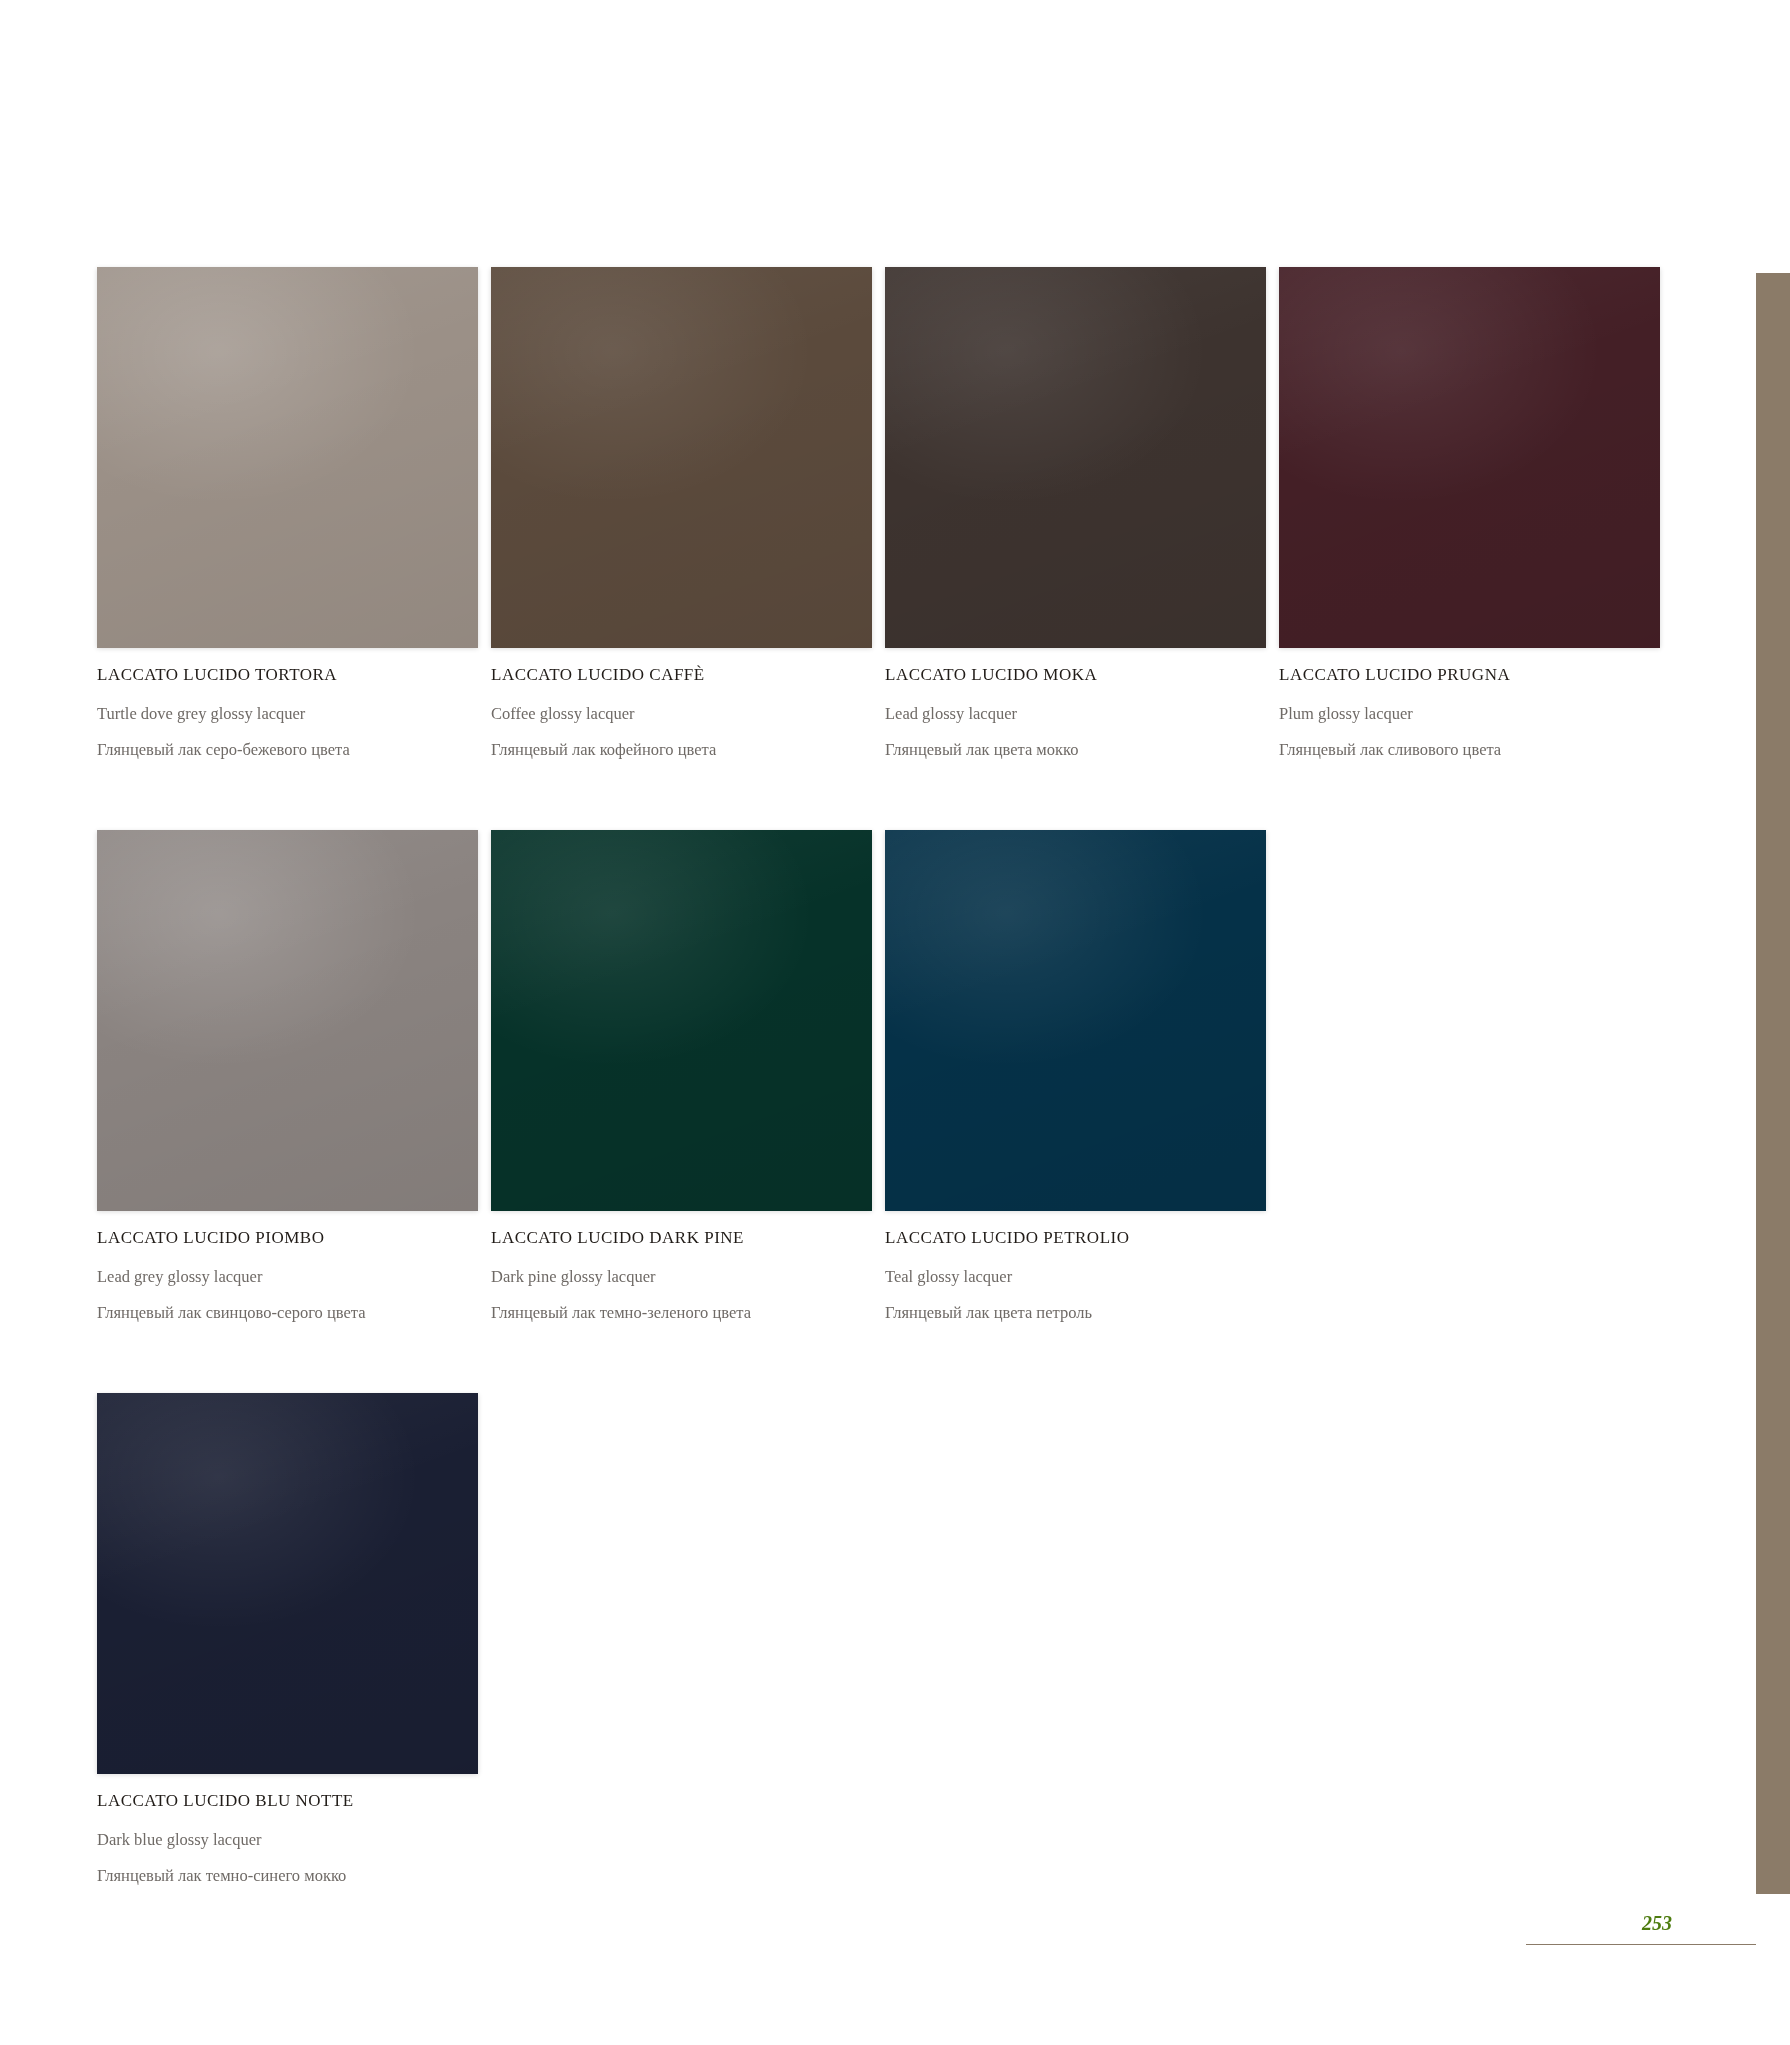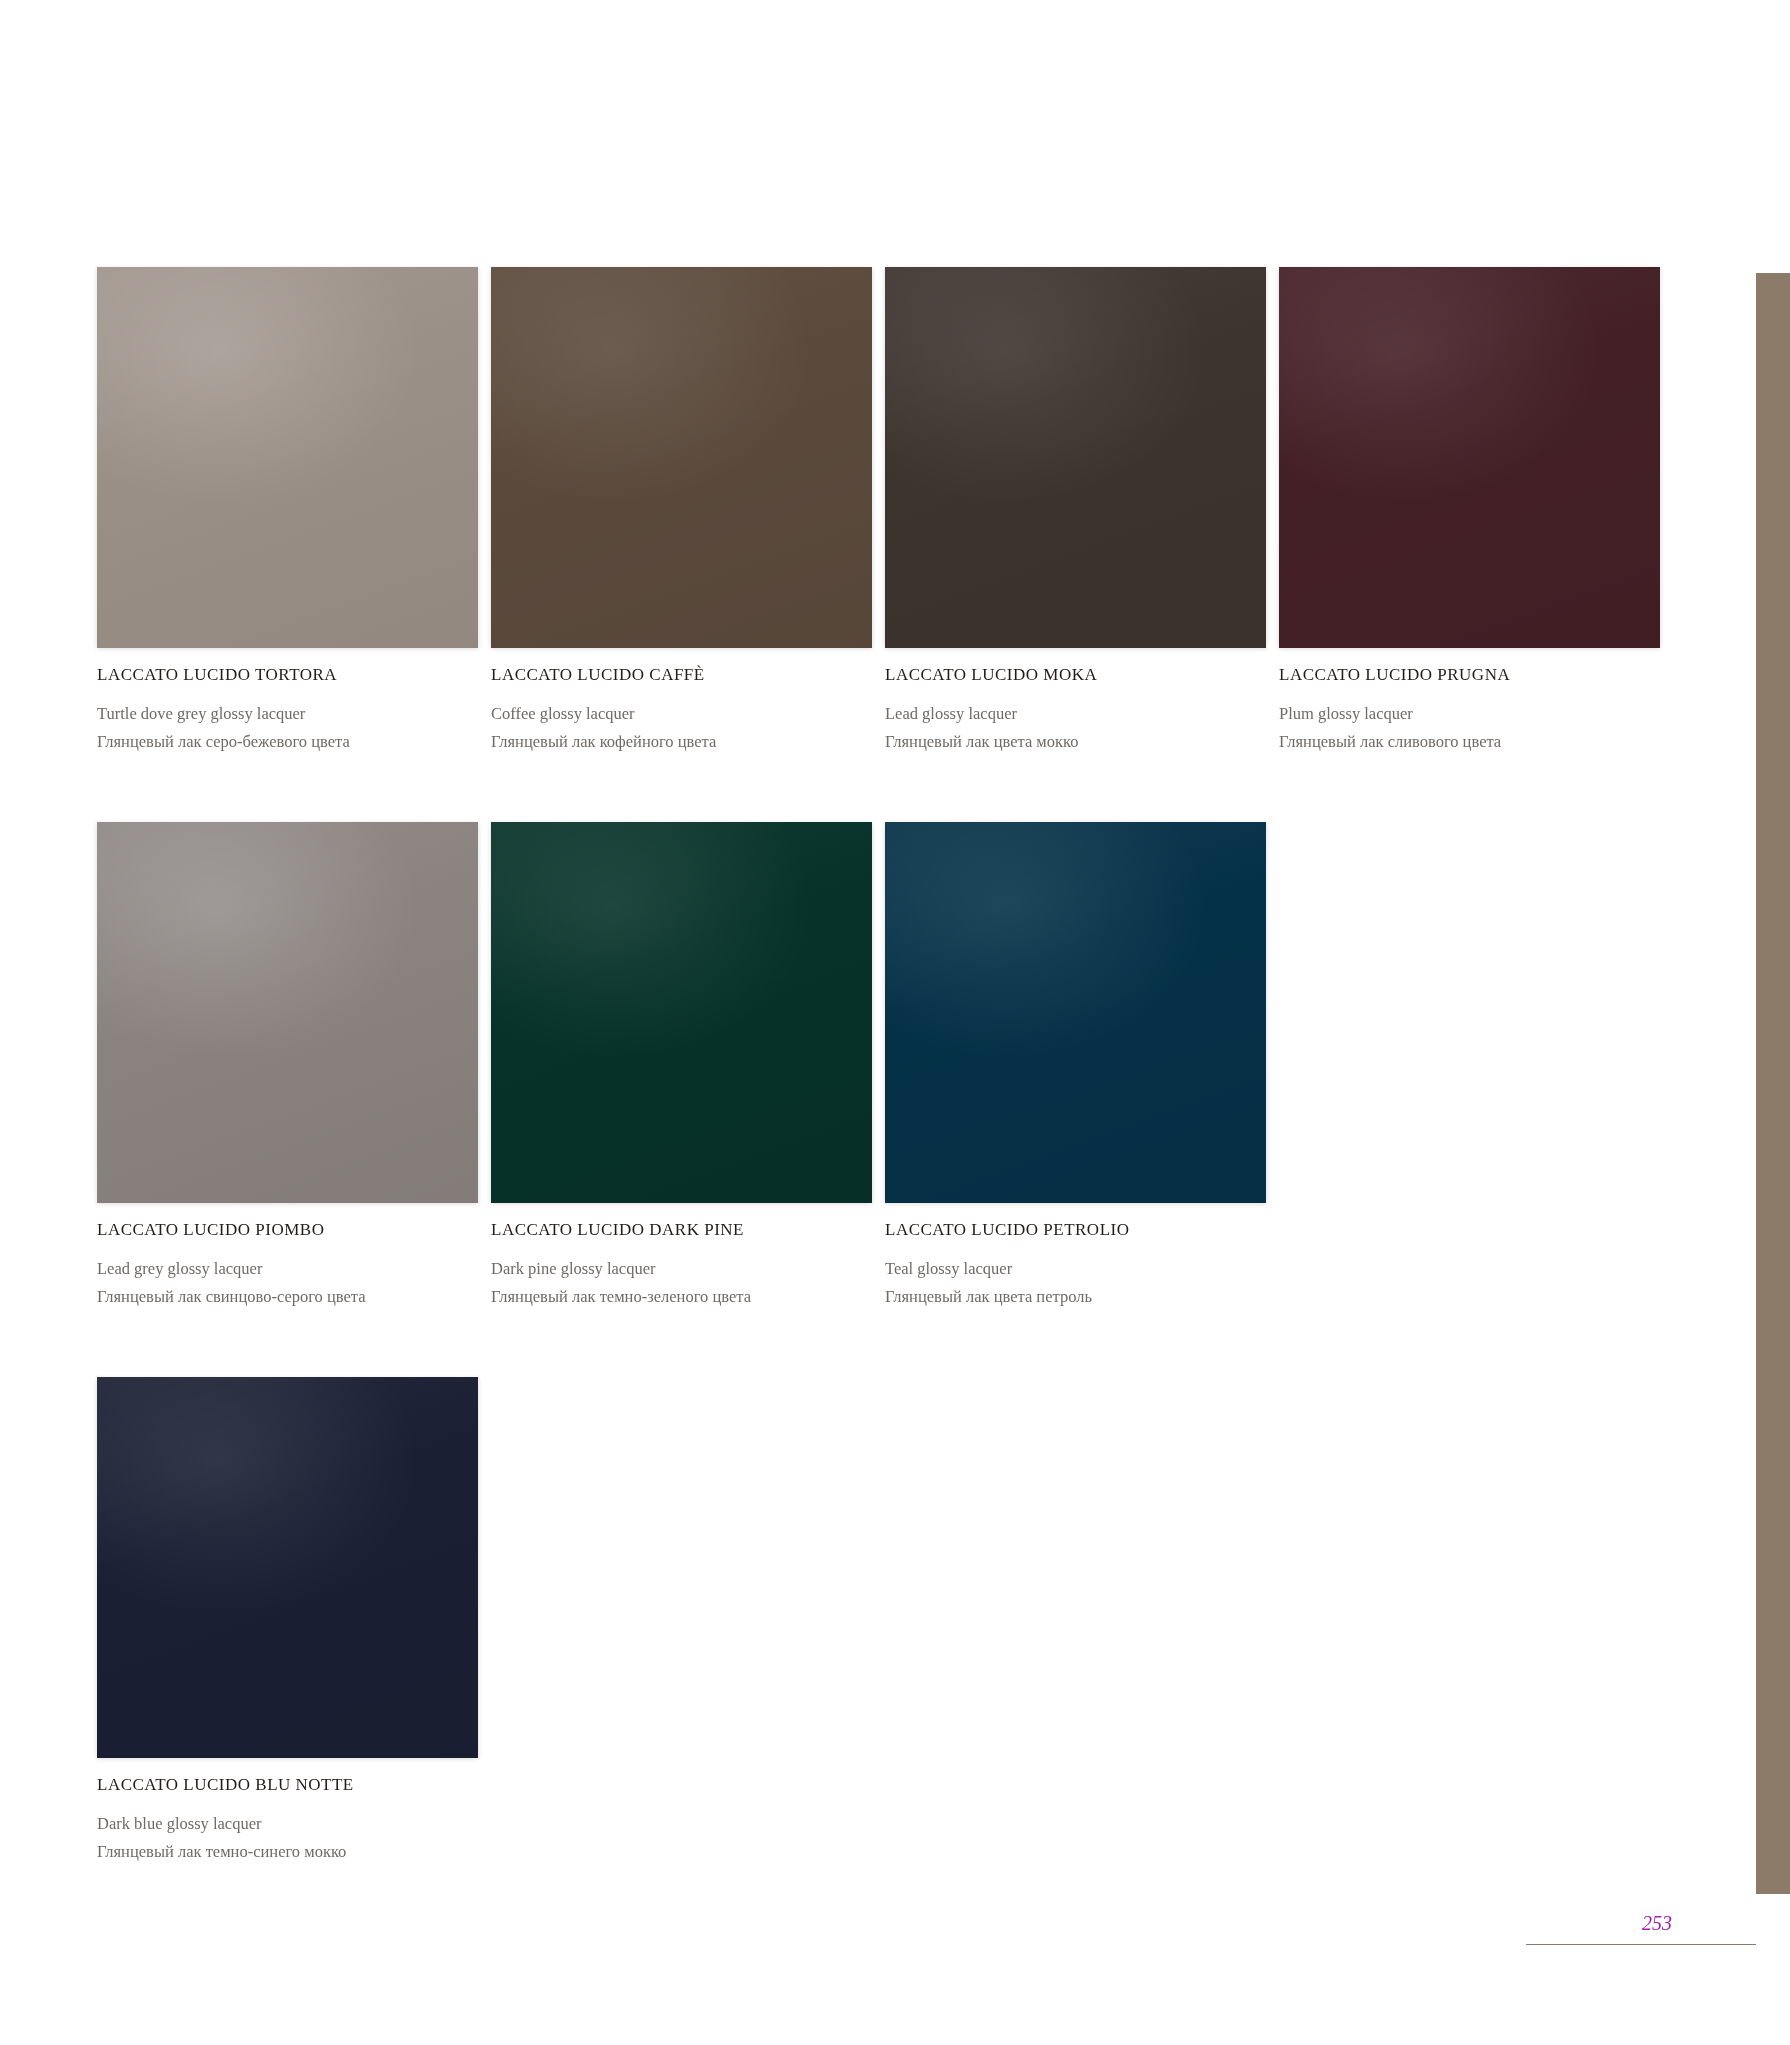--- a/index.html
+++ b/index.html
@@ -93,21 +93,21 @@
     color: #6f6a66;
     line-height: 1.5;
     margin-top: 17px;
     white-space: nowrap;
   }
   .cap-ru {
     font-family: "Liberation Serif", "DejaVu Serif", serif;
     font-size: 16.5px;
     color: #6f6a66;
     line-height: 1.5;
-    margin-top: 3px;
+    margin-top: 11px;
     white-space: nowrap;
   }
 
   
   #folio {
     position: absolute;
     left: 1406px;
     top: 1912px;
     width: 351px;
     text-align: right;
@@ -234,18 +234,18 @@
           <div class="cap-en">Dark blue glossy lacquer</div>
           <div class="cap-ru">Глянцевый лак темно-синего мокко</div>
         </div>
       </div>
 
     </div>
 
   </div>
 
   <div id="folio">
-    <span class="folio-num" style="color: #a21caf;">253</span>
+    <span class="folio-num" style="color: #4d7c0f; font-weight: bold;">253</span>
   </div>
   <div id="folio-rule" style="background-color: rgb(139, 123, 104);"></div>
 
 </div>
 
 
 </body></html>

